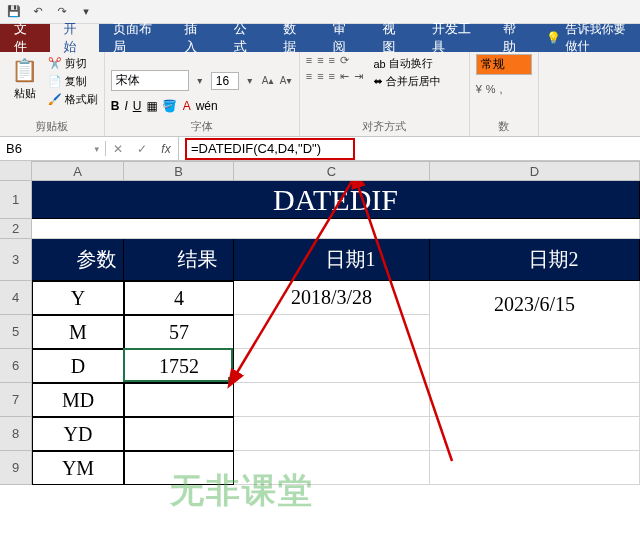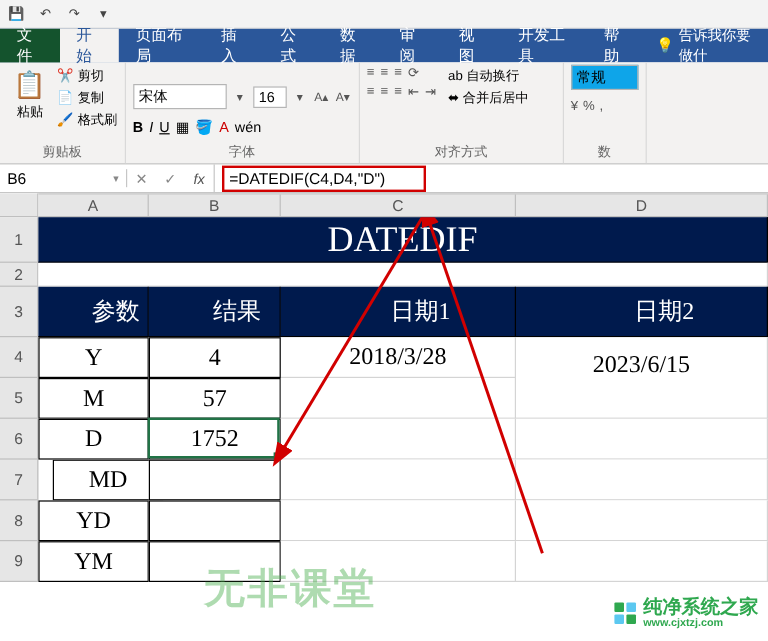--- a/index.html
+++ b/index.html
@@ -4,21 +4,21 @@
 <style>
   * { box-sizing: border-box; margin: 0; padding: 0; }
   html, body { width: 640px; height: 534px; overflow: hidden; font-family: "Microsoft YaHei", sans-serif; background: #fff; }
 
   
   .qat { height: 24px; background: #f3f3f3; display: flex; align-items: center; padding: 0 6px; gap: 8px; font-size: 11px; color: #444; border-bottom: 1px solid #d9d9d9; }
   .qat .ico { width: 16px; height: 16px; display: inline-flex; align-items: center; justify-content: center; }
 
   
   .tabs { height: 28px; background: #2b579a; display: flex; align-items: stretch; color: #fff; font-size: 13px; }
-  .tab-file { background: #14532d; padding: 0 14px; display: flex; align-items: center; }
+  .tab-file { background: #7f1d1d; padding: 0 14px; display: flex; align-items: center; }
   .tab { padding: 0 14px; display: flex; align-items: center; cursor: pointer; }
   .tab.active { background: #f3f2f1; color: #2b579a; }
   .tabs .spacer { flex: 1; }
   .tell { display: flex; align-items: center; padding: 0 8px; font-size: 12px; gap: 4px; }
 
   
   .ribbon { height: 85px; background: #f3f2f1; border-bottom: 1px solid #c6c6c6; display: flex; }
   .group { border-right: 1px solid #d9d9d9; padding: 2px 6px 0 6px; display: flex; flex-direction: column; }
   .group-label { font-size: 11px; color: #666; text-align: center; margin-top: auto; padding-bottom: 2px; }
   .group-top { flex: 1; display: flex; gap: 4px; align-items: flex-start; }
@@ -33,21 +33,21 @@
   .sml-ico { width: 14px; height: 14px; display: inline-flex; align-items: center; justify-content: center; font-size: 10px; color: #555; cursor: pointer; }
   .font-row2 { display: flex; gap: 5px; align-items: center; margin-top: 4px; font-size: 12px; }
   .font-row2 span { cursor: pointer; }
 
   .align-group { min-width: 170px; }
   .align-rows { display: flex; flex-direction: column; gap: 3px; }
   .align-row { display: flex; gap: 5px; font-size: 11px; color: #555; }
   .align-row span { cursor: pointer; }
 
   .num-group { min-width: 68px; }
-  .num-sel { border: 1px solid #b5b5b5; background: #0ea5e9; font-size: 12px; padding: 1px 4px; width: 56px; display: inline-block; }
+  .num-sel { border: 1px solid #b5b5b5; background: #f97316; font-size: 12px; padding: 1px 4px; width: 56px; display: inline-block; }
   .num-row2 { display: flex; gap: 4px; font-size: 11px; margin-top: 4px; color: #555; }
 
   
   .fbar { height: 24px; display: flex; align-items: center; border-bottom: 1px solid #c6c6c6; font-size: 13px; }
   .namebox { width: 106px; border-right: 1px solid #c6c6c6; padding: 0 6px; display: flex; align-items: center; background:#fff; }
   .namebox .dd { margin-left: auto; color: #888; font-size: 9px; }
   .fbar-btns { display: flex; align-items: center; gap: 0; border-right: 1px solid #c6c6c6; }
   .fbar-btn { width: 24px; height: 24px; display: inline-flex; align-items: center; justify-content: center; color: #888; font-size: 12px; cursor: pointer; }
   .fx { font-style: italic; color: #555; font-size: 12px; }
   .formula-input { flex: 1; padding: 0 6px; }
@@ -245,21 +245,21 @@
       <div class="cell navy mid" style="left: 202px; top: 58px; width: 196px; height: 42px;">日期1</div>
       <div class="cell navy mid" style="left: 398px; top: 58px; width: 210px; height: 42px;">日期2</div>
       <div class="cell serif" style="left: 202px; top: 100px; width: 196px; height: 34px;">2018/3/28</div>
       <div class="cell serif" style="left: 398px; top: 100px; width: 210px; height: 48px; font-family: Liberation Serif, serif;">2023/6/15</div>
       <div class="cell bordered serif" style="left: 0px; top: 100px; width: 92px; height: 34px;">Y</div>
       <div class="cell bordered serif" style="left: 92px; top: 100px; width: 110px; height: 34px;">4</div>
       <div class="cell bordered serif" style="left: 0px; top: 134px; width: 92px; height: 34px;">M</div>
       <div class="cell bordered serif" style="left: 92px; top: 134px; width: 110px; height: 34px;">57</div>
       <div class="cell bordered serif" style="left: 0px; top: 168px; width: 92px; height: 34px;">D</div>
       <div class="cell bordered serif" style="left: 92px; top: 168px; width: 110px; height: 34px;">1752</div>
-      <div class="cell bordered serif" style="left: 0px; top: 202px; width: 92px; height: 34px; margin-left: 12px;">MD</div>
+      <div class="cell bordered serif" style="left: 0px; top: 202px; width: 92px; height: 34px;">MD</div>
       <div class="cell bordered serif" style="left: 92px; top: 202px; width: 110px; height: 34px;"></div>
       <div class="cell bordered serif" style="left: 0px; top: 236px; width: 92px; height: 34px;">YD</div>
       <div class="cell bordered serif" style="left: 92px; top: 236px; width: 110px; height: 34px;"></div>
       <div class="cell bordered serif" style="left: 0px; top: 270px; width: 92px; height: 34px;">YM</div>
       <div class="cell bordered serif" style="left: 92px; top: 270px; width: 110px; height: 34px;"></div>
       <div class="cell " style="left: 202px; top: 134px; width: 196px; height: 34px;"></div>
       <div class="cell " style="left: 398px; top: 134px; width: 210px; height: 34px;"></div>
       <div class="cell " style="left: 202px; top: 168px; width: 196px; height: 34px;"></div>
       <div class="cell " style="left: 398px; top: 168px; width: 210px; height: 34px;"></div>
       <div class="cell " style="left: 202px; top: 202px; width: 196px; height: 34px;"></div>
@@ -277,25 +277,13 @@
         <path d="M0,0 L0,6 L8,3 z" fill="#d10000"></path>
       </marker>
     </defs>
 
     <line x1="320" y1="0" x2="203" y2="195" stroke="#d10000" stroke-width="2.5" marker-end="url(#ah)"></line>
 
     <line x1="420" y1="280" x2="325" y2="2" stroke="#d10000" stroke-width="2.5" marker-end="url(#ah)"></line>
   </svg>
 
   <div class="wm-center">无非课堂</div>
-  <div class="wm-right">
-    <span class="logo">
-      <span style="background:#2fa84f;left:0;top:0;"></span>
-      <span style="background:#5cc8f0;left:10px;top:0;"></span>
-      <span style="background:#5cc8f0;left:0;top:10px;"></span>
-      <span style="background:#2fa84f;left:10px;top:10px;"></span>
-    </span>
-    <span style="display:flex;flex-direction:column;line-height:1;">
-      <span>纯净系统之家</span>
-      <span style="font-size:9px;color:#2fa84f;">www.cjxtzj.com</span>
-    </span>
-  </div>
 </div>
 
 </body></html>

